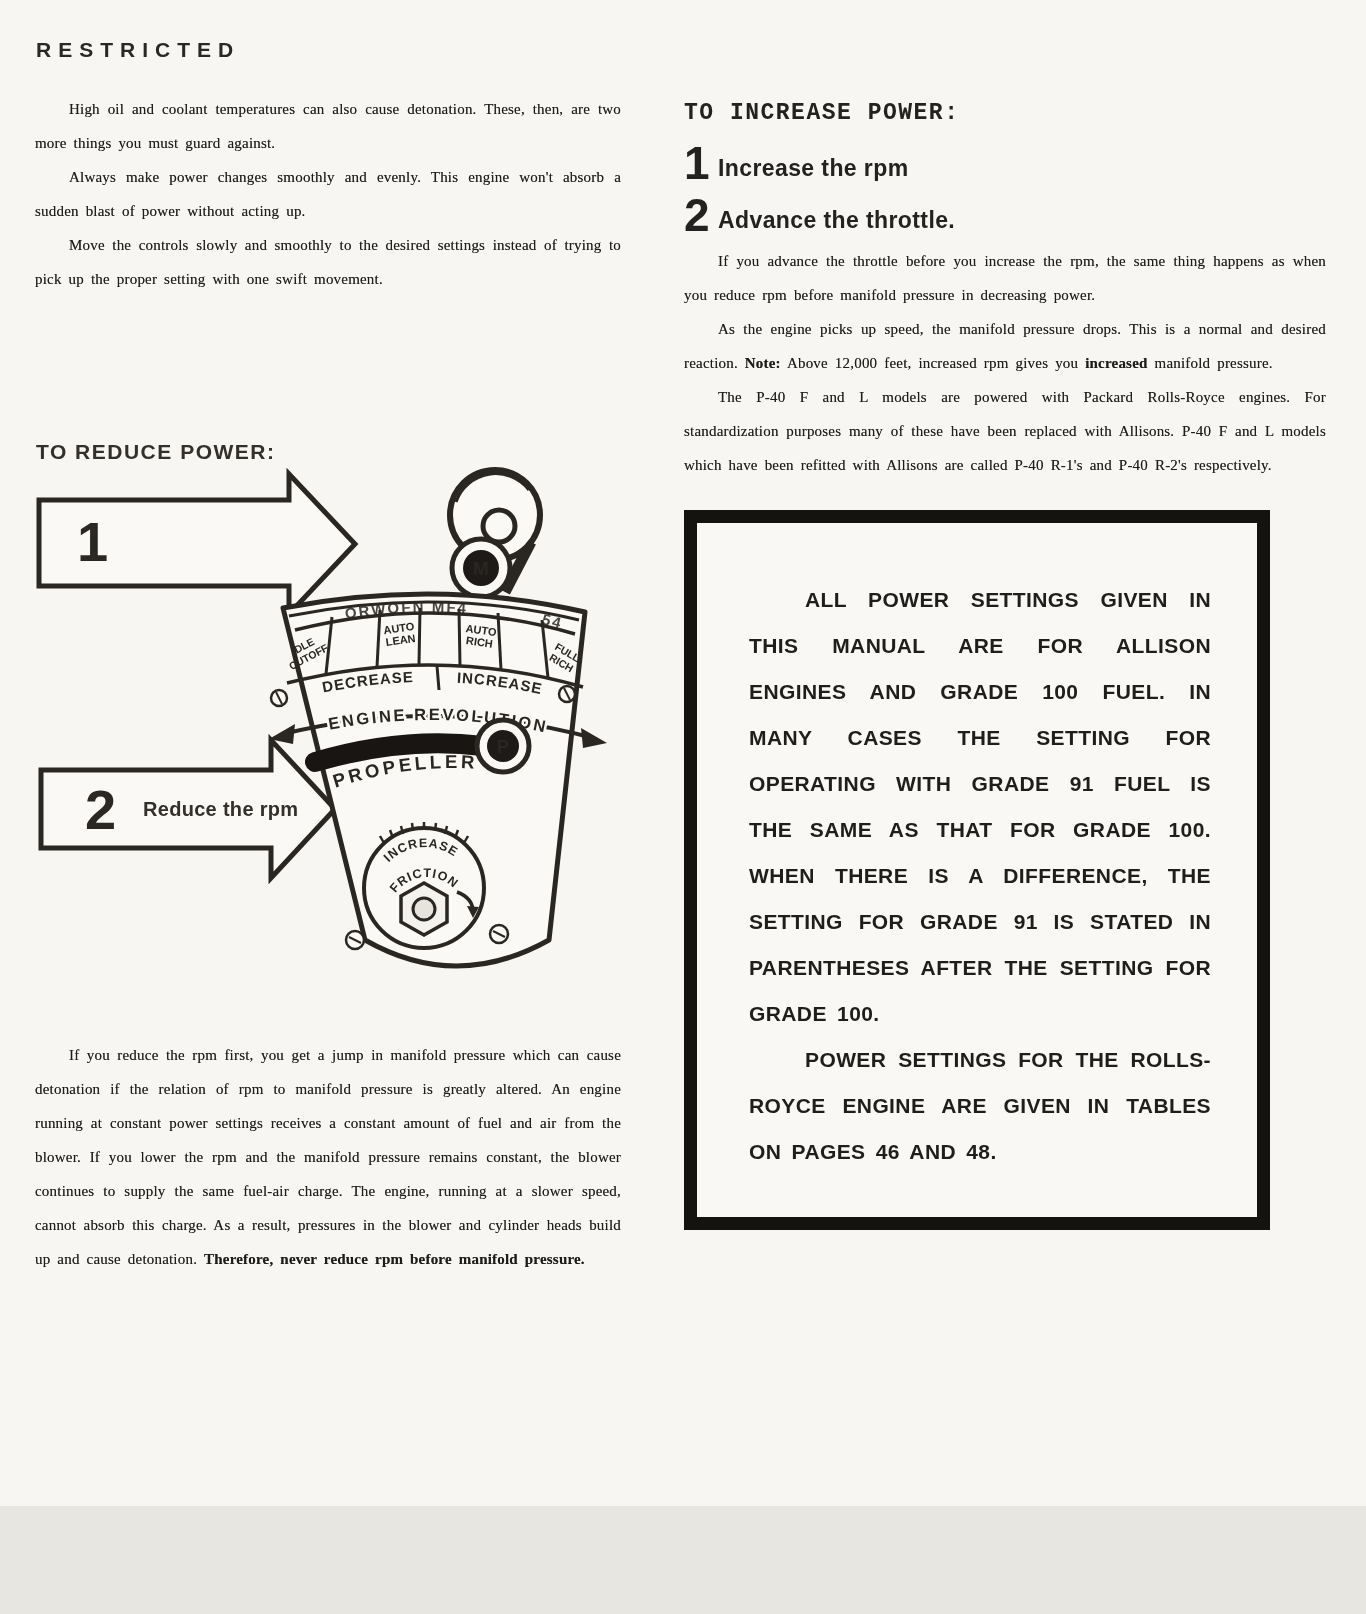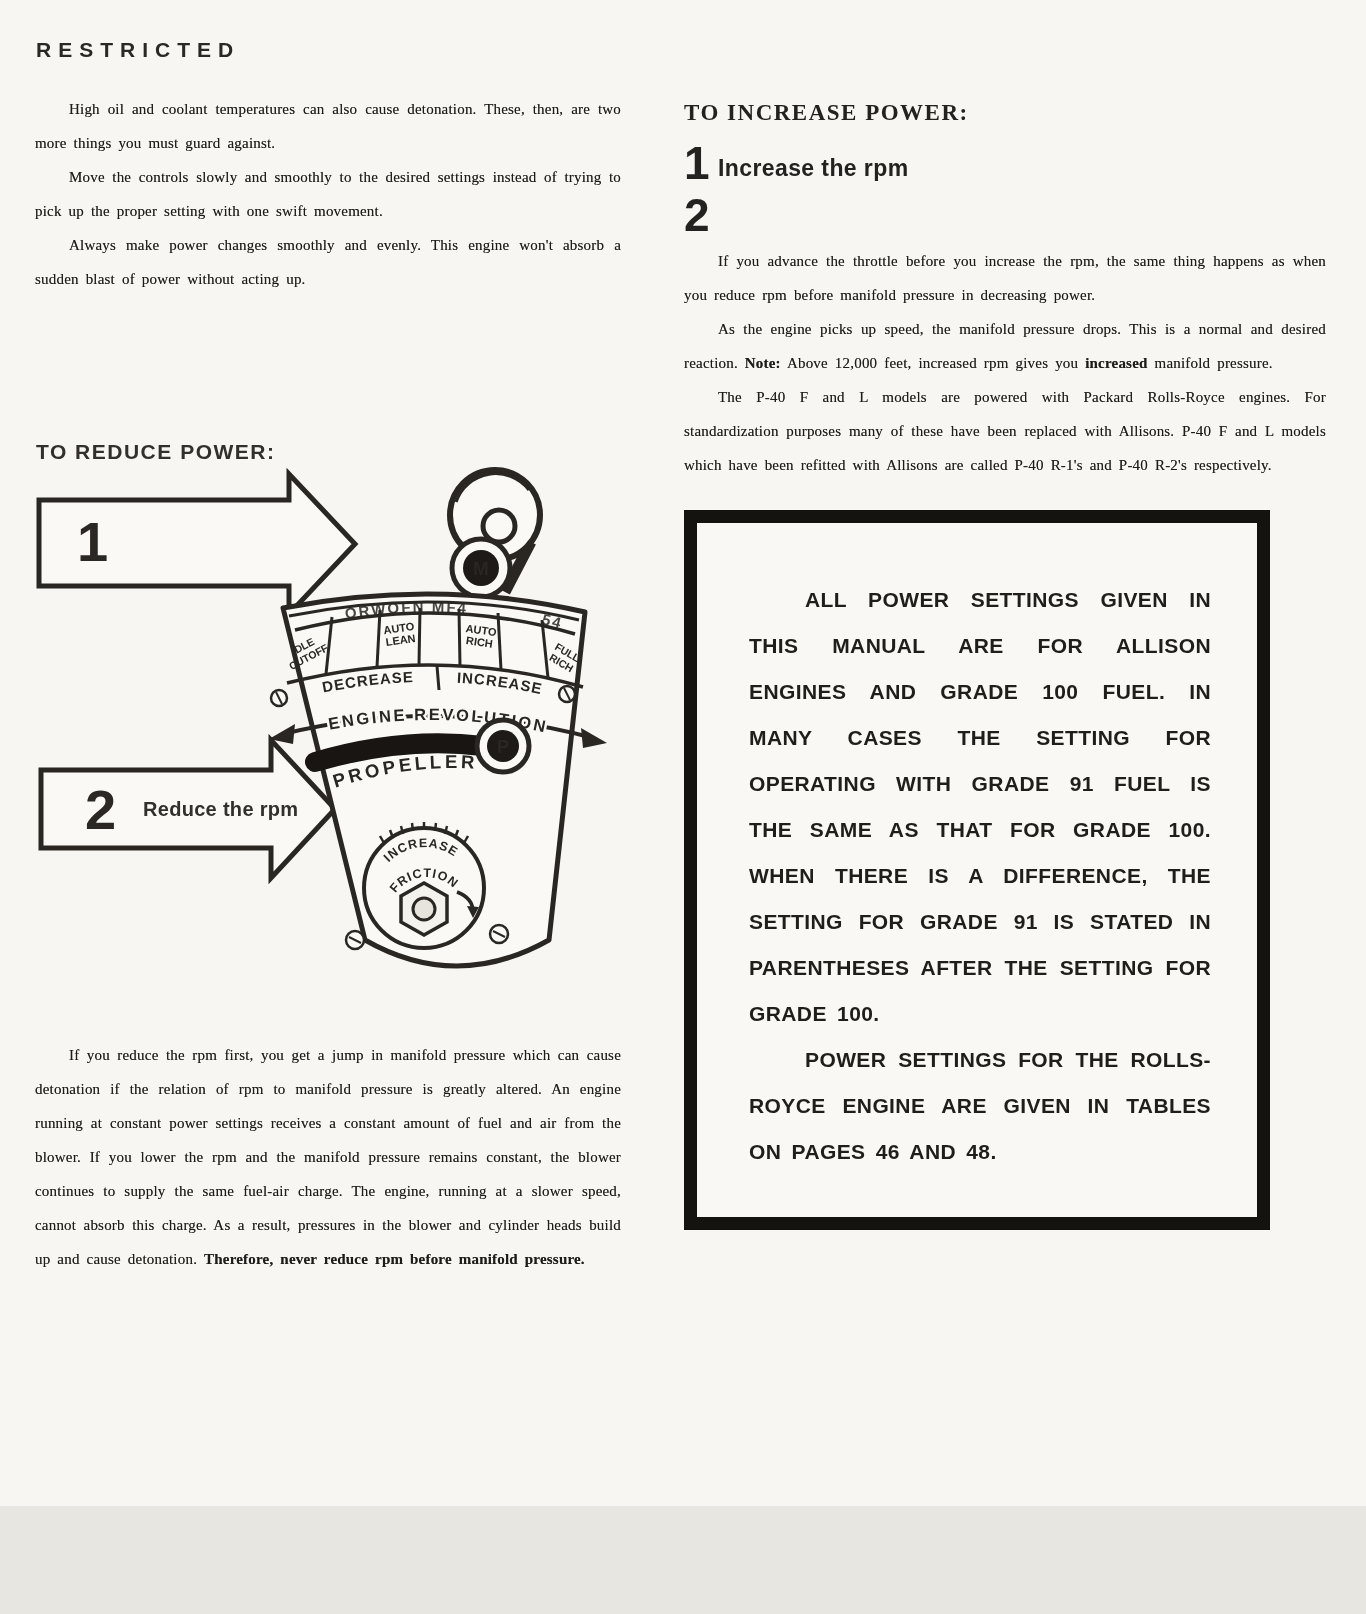--- a/index.html
+++ b/index.html
@@ -23,21 +23,21 @@
     word-spacing:3px;letter-spacing:0.2px;
     margin:0;
     text-shadow:0 0 0.5px rgba(30,28,26,0.55);
   }
   .serif-p b{font-weight:bold;}
   .col-left-top{position:absolute;left:35px;top:92px;width:586px;}
   .col-left-bottom{position:absolute;left:35px;top:1038px;width:586px;}
   .col-right{position:absolute;left:684px;top:100px;width:642px;}
 
   .col-heading{
-    font-family:Liberation Serif, serif;font-weight:bold;
+    font-family:Liberation Mono, monospace;font-weight:bold;
     font-size:23px;letter-spacing:1.5px;color:#242220;
     margin:0 0 14px 0;
   }
   .step-row{display:flex;align-items:flex-start;margin:0 0 6px 0;}
   .step-num{
     font-family:"Liberation Sans", sans-serif;font-weight:bold;
     font-size:46px;line-height:46px;color:#242220;width:34px;flex:none;
   }
   .step-label{
     font-family:"Liberation Sans", sans-serif;font-weight:bold;
@@ -89,22 +89,22 @@
 </style>
 </head>
 <body>
 
 <div class="page">
 
   <div class="restricted">RESTRICTED</div>
 
   <div class="col-left-top">
     <p class="serif-p">High oil and coolant temperatures can also cause detonation. These, then, are two more things you must guard against.</p>
+    <p class="serif-p">Always make power changes smoothly and evenly. This engine won't absorb a sudden blast of power without acting up.</p>
     <p class="serif-p">Move the controls slowly and smoothly to the desired settings instead of trying to pick up the proper setting with one swift movement.</p>
-    <p class="serif-p">Always make power changes smoothly and evenly. This engine won't absorb a sudden blast of power without acting up.</p>
   </div>
 
   <div class="fig-title">TO REDUCE POWER:</div>
 
   <div class="arrow-step" style="left:35px;top:468px;width:330px;height:152px;">
     <svg width="330" height="152" viewBox="0 0 330 152">
       <path d="M4,32 L254,32 L254,6 L320,76 L254,146 L254,118 L4,118 Z" fill="#faf9f5" stroke="#2a2723" stroke-width="5" stroke-linejoin="miter"></path>
     </svg>
     <div class="arrow-num" style="left:42px;top:46px;">1</div>
   </div>
@@ -263,20 +263,21 @@
 
   <div class="col-right">
     <h2 class="col-heading">TO INCREASE POWER:</h2>
 
     <div class="step-row">
       <div class="step-num">1</div>
       <div class="step-label">Increase the rpm</div>
     </div>
     <div class="step-row">
       <div class="step-num">2</div>
+      <div class="step-label">Advance the throttle.</div>
     </div>
 
     <p class="serif-p para-gap">If you advance the throttle before you increase the rpm, the same thing happens as when you reduce rpm before manifold pressure in decreasing power.</p>
     <p class="serif-p"><span>As the engine picks up speed, the manifold pressure drops. This is a normal and desired reaction. </span><b>Note:</b><span> Above 12,000 feet, increased rpm gives you </span><b>increased</b><span> manifold pressure.</span></p>
     <p class="serif-p">The P-40 F and L models are powered with Packard Rolls-Royce engines. For standardization purposes many of these have been replaced with Allisons. P-40 F and L models which have been refitted with Allisons are called P-40 R-1's and P-40 R-2's respectively.</p>
 
     <div class="notice-box">
       <p>ALL POWER SETTINGS GIVEN IN THIS MANUAL ARE FOR ALLISON ENGINES AND GRADE 100 FUEL. IN MANY CASES THE SETTING FOR OPERATING WITH GRADE 91 FUEL IS THE SAME AS THAT FOR GRADE 100. WHEN THERE IS A DIFFERENCE, THE SETTING FOR GRADE 91 IS STATED IN PARENTHESES AFTER THE SETTING FOR GRADE 100.</p>
       <p>POWER SETTINGS FOR THE ROLLS-ROYCE ENGINE ARE GIVEN IN TABLES ON PAGES 46 AND 48.</p>
     </div>

